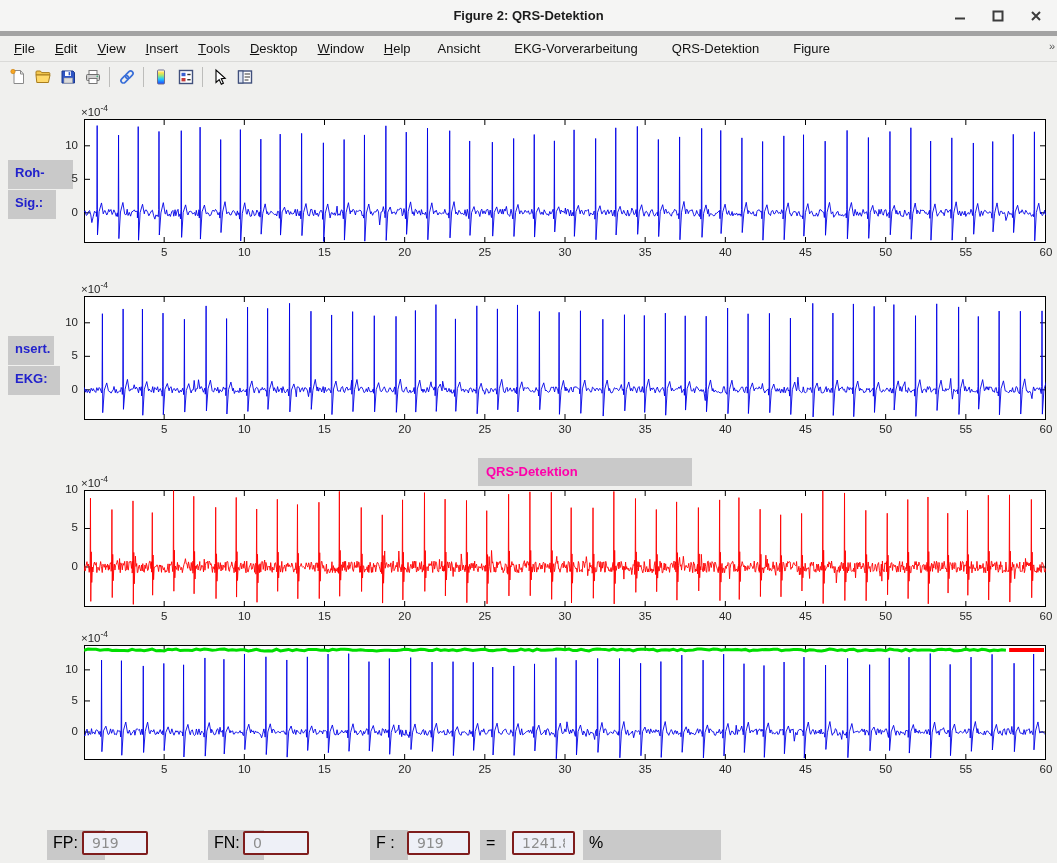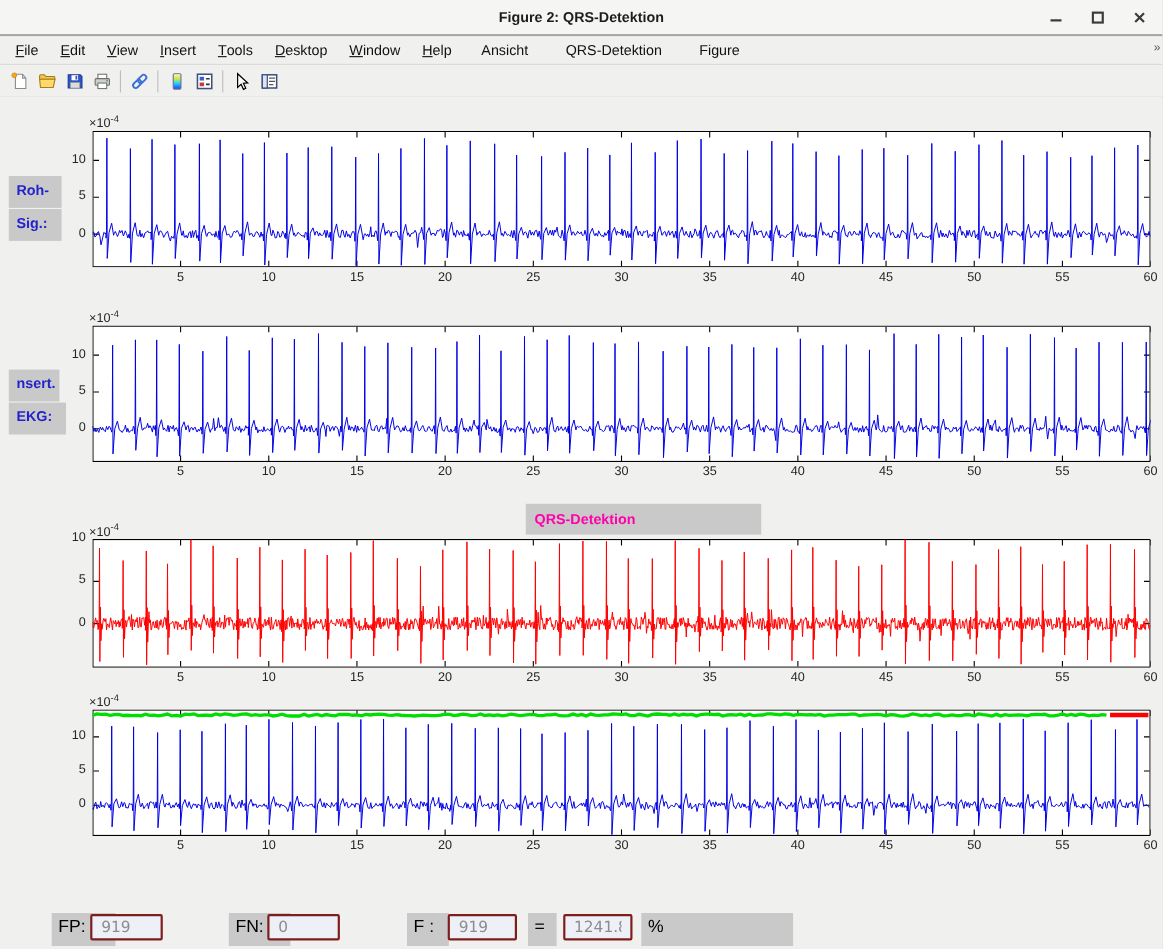--- a/index.html
+++ b/index.html
@@ -1,19 +1,19 @@
 <!DOCTYPE html>
 <html><head>
 <meta charset="utf-8">
 <style>
   html,body{margin:0;padding:0;background:#d8d8d6;}
   .window{position:relative;width:1057px;height:863px;background:#f0f0ee;overflow:hidden;
           font-family:"Liberation Sans","DejaVu Sans",sans-serif;-webkit-font-smoothing:antialiased;}
   
-  .titlebar{height:31px;background:#f5f5f4;border-bottom:2px solid #a3a3a3;
+  .titlebar{height:31px;background:#f5f5f4;border-bottom:5px solid #a3a3a3;
             display:flex;align-items:center;justify-content:center;position:relative;}
   .titlebar .title{font-size:13px;font-weight:bold;color:#1c1c1c;}
   .win-controls{position:absolute;right:14px;top:0;height:100%;display:flex;align-items:center;gap:24px;}
   .win-btn{width:14px;height:14px;display:flex;align-items:center;justify-content:center;cursor:default;}
   
   .menubar{height:25px;background:#f0f0ee;border-bottom:1px solid #dadad8;
            display:flex;align-items:center;padding-left:4px;font-size:13px;color:#111;position:relative;}
   .menu-item{padding:0 10px;height:100%;display:flex;align-items:center;white-space:nowrap;}
   .menu-item.custom{padding:0 17px;}
   .menu-item .u{text-decoration:underline;}
@@ -71,20 +71,21 @@
   <div class="menubar" id="menubar">
     <div class="menu-item"><span class="u">F</span>ile</div>
       <div class="menu-item"><span class="u">E</span>dit</div>
       <div class="menu-item"><span class="u">V</span>iew</div>
       <div class="menu-item"><span class="u">I</span>nsert</div>
       <div class="menu-item"><span class="u">T</span>ools</div>
       <div class="menu-item"><span class="u">D</span>esktop</div>
       <div class="menu-item"><span class="u">W</span>indow</div>
       <div class="menu-item"><span class="u">H</span>elp</div>
       <div class="menu-item custom">Ansicht</div>
+      <div class="menu-item custom">EKG-Vorverarbeitung</div>
       <div class="menu-item custom">QRS-Detektion</div>
       <div class="menu-item custom">Figure</div>
       <span class="menu-overflow" id="menu-overflow">»</span>
   </div>
 
   <div class="toolbar" id="toolbar">
       <div class="tool-btn">
         <svg width="18" height="18">
           <path d="M5 2.5h6.5L14.5 6v9.5H5z" fill="#fff" stroke="#8a8a8a"></path>
           <path d="M11.5 2.5V6h3" fill="none" stroke="#8a8a8a"></path>
@@ -158,21 +159,21 @@
           <rect x="2.5" y="3" width="4.5" height="12" fill="#dde4f2" stroke="#41507c" stroke-width="1.1"></rect>
           <line x1="8.6" y1="6" x2="14" y2="6" stroke="#555" stroke-width="1.2"></line>
           <line x1="8.6" y1="9" x2="14" y2="9" stroke="#555" stroke-width="1.2"></line>
           <line x1="8.6" y1="12" x2="12.5" y2="12" stroke="#555" stroke-width="1.2"></line>
         </svg>
       </div>
     </div>
 
   <div class="canvas" id="canvas">
 
-    <div class="label-box" style="left:8px;top:72px;width:48px;height:29px;">Roh-</div>
+    <div class="label-box" style="left:8px;top:72px;width:65px;height:29px;">Roh-</div>
     <div class="label-box" style="left:8px;top:102px;width:48px;height:29px;">Sig.:</div>
     <div class="label-box" style="left:8px;top:248px;width:46px;height:29px;">nsert.</div>
     <div class="label-box" style="left:8px;top:278px;width:52px;height:29px;">EKG:</div>
 
     <div class="qrs-title-box" style="left:478px;top:370px;width:214px;height:28px;">QRS-Detektion</div>
 
     <div class="chart" style="top: 31px;">
         <span class="expo">×10<sup>-4</sup></span>
         <span class="ylab" style="top: 86.8378px;">0</span>
         <span class="ylab" style="top: 53.3243px;">5</span>

